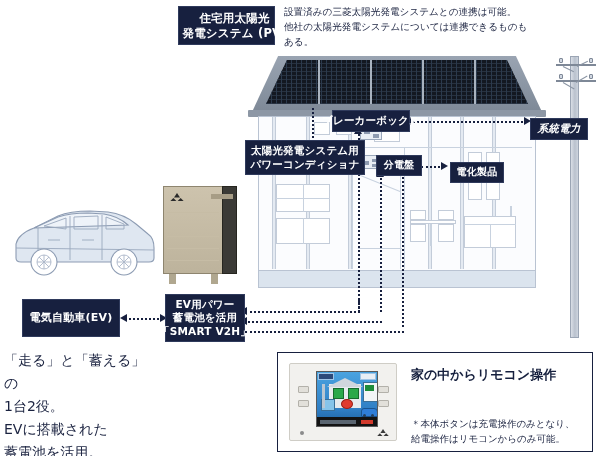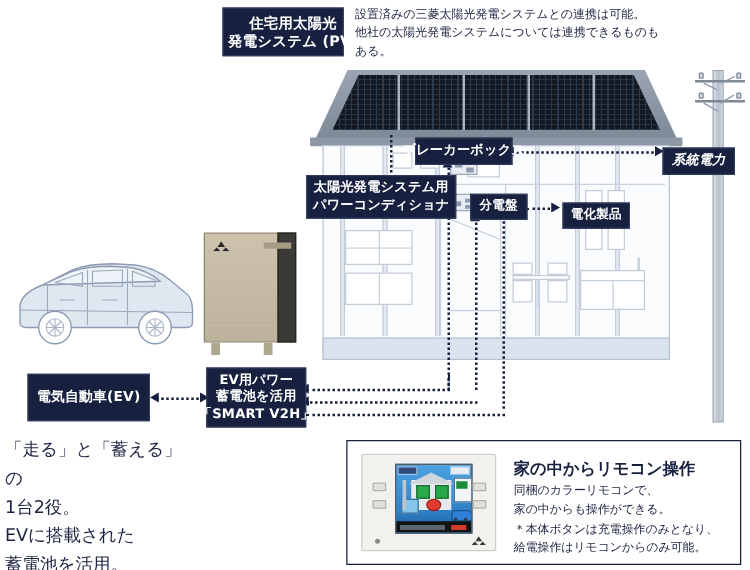--- a/index.html
+++ b/index.html
@@ -344,19 +344,17 @@
         <polygon points="8,0 11,4.5 5,4.5" fill="#3a3a3a"></polygon>
         <polygon points="4.4,4.9 7.4,8 1.4,8" fill="#3a3a3a"></polygon>
         <polygon points="11.6,4.9 14.6,8 8.6,8" fill="#3a3a3a"></polygon>
       </svg>
       <svg style="position:absolute;left:8px;bottom:4px;width:8px;height:7px;" viewBox="0 0 8 7">
         <circle cx="4" cy="4" r="2" fill="#8b8b8b"></circle>
       </svg>
     </div>
 
     <div class="remote-head">家の中からリモコン操作</div>
-    <div class="remote-b1">同梱のカラーリモコンで、
-家の中からも操作ができる。</div>
     <div class="remote-b2">＊本体ボタンは充電操作のみとなり、
 給電操作はリモコンからのみ可能。</div>
   </div>
 
 </div>
 
 </body></html>

